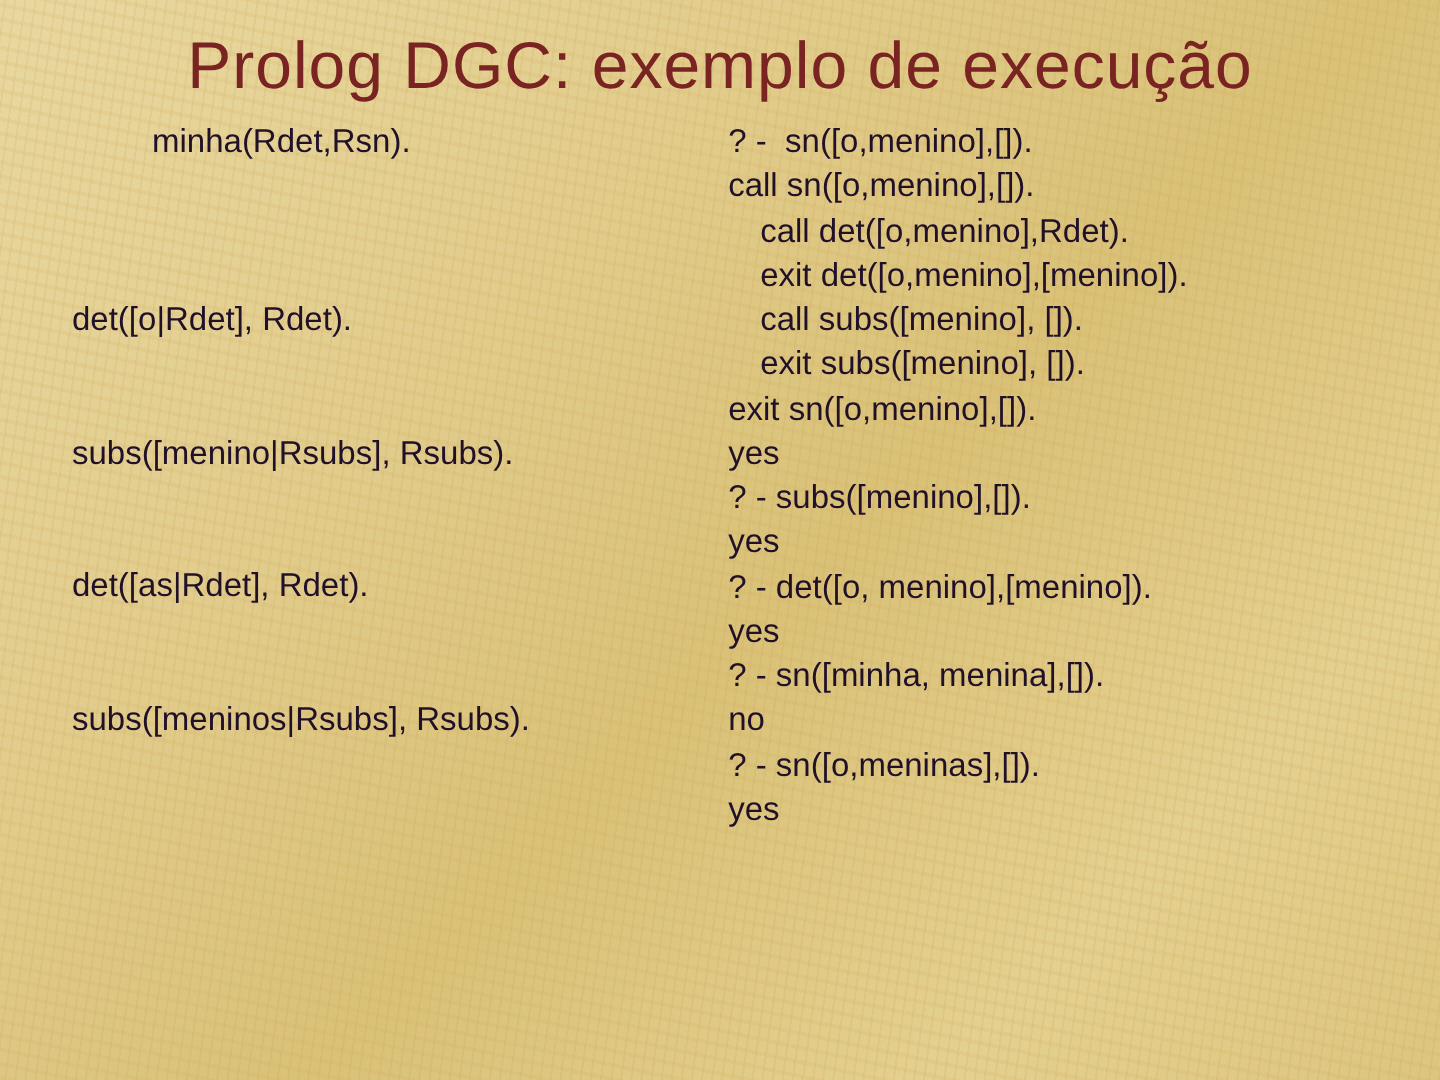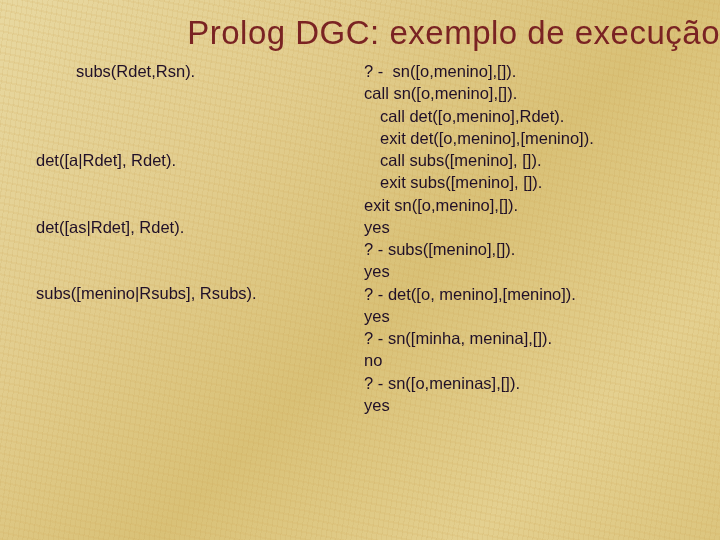--- a/index.html
+++ b/index.html
@@ -13,21 +13,21 @@
       rgba(190,150,70,.12) 0 1px,
       rgba(0,0,0,0) 1px 5px),
     linear-gradient(135deg,#e8d8a0 0%,#e2cd8e 30%,#d9c177 55%,#e4d090 80%,#dcc57e 100%);
   font-family:"Comic Sans MS","Comic Sans",cursive,sans-serif;
   color:#2a1a30;
   position:relative;
   overflow:hidden;
   box-sizing:border-box;
 }
 .title{
-  text-align:right;
+  text-align:center;
   font-size:33px;
   font-weight:400;
   color:#7a2323;
   padding-top:14px;
   letter-spacing:.5px;
 }
 .cols{
   display:flex;
   padding:8px 24px 0 36px;
   gap:12px;
@@ -45,25 +45,26 @@
 .i1{padding-left:16px}
 </style>
 </head>
 <body>
 
 <div class="title">Prolog DGC: exemplo de execução</div>
 
 <div class="cols">
 
   <div class="col left">
-    <div class="block"><span class="l hang" style="padding-left:40px">subs(Rdet,Rsn).</span></div>
+    <div class="block"><span class="l hang" style="padding-left:40px">minha(Rdet,Rsn).</span></div>
     <div class="block">
-      <span class="l">det([a|Rdet], Rdet).</span>
+      <span class="l">det([o|Rdet], Rdet).</span>
+      <span class="l">subs([menino|Rsubs], Rsubs).</span>
       <span class="l">det([as|Rdet], Rdet).</span>
-      <span class="l">subs([menino|Rsubs], Rsubs).</span>
+      <span class="l">subs([meninos|Rsubs], Rsubs).</span>
       
       
     </div>
   </div>
 
   <div class="col right">
     <div class="block" id="trace"><span class="l ">? -  sn([o,menino],[]).</span><span class="l ">call sn([o,menino],[]).</span><span class="l i1">call det([o,menino],Rdet).</span><span class="l i1">exit det([o,menino],[menino]).</span><span class="l i1">call subs([menino], []).</span><span class="l i1">exit subs([menino], []).</span><span class="l ">exit sn([o,menino],[]).</span><span class="l ">yes</span><span class="l ">? - subs([menino],[]).</span><span class="l ">yes</span><span class="l ">? - det([o, menino],[menino]).</span><span class="l ">yes</span><span class="l ">? - sn([minha, menina],[]).</span><span class="l ">no</span><span class="l ">? - sn([o,meninas],[]).</span><span class="l ">yes</span></div>
   </div>
 
 </div>

